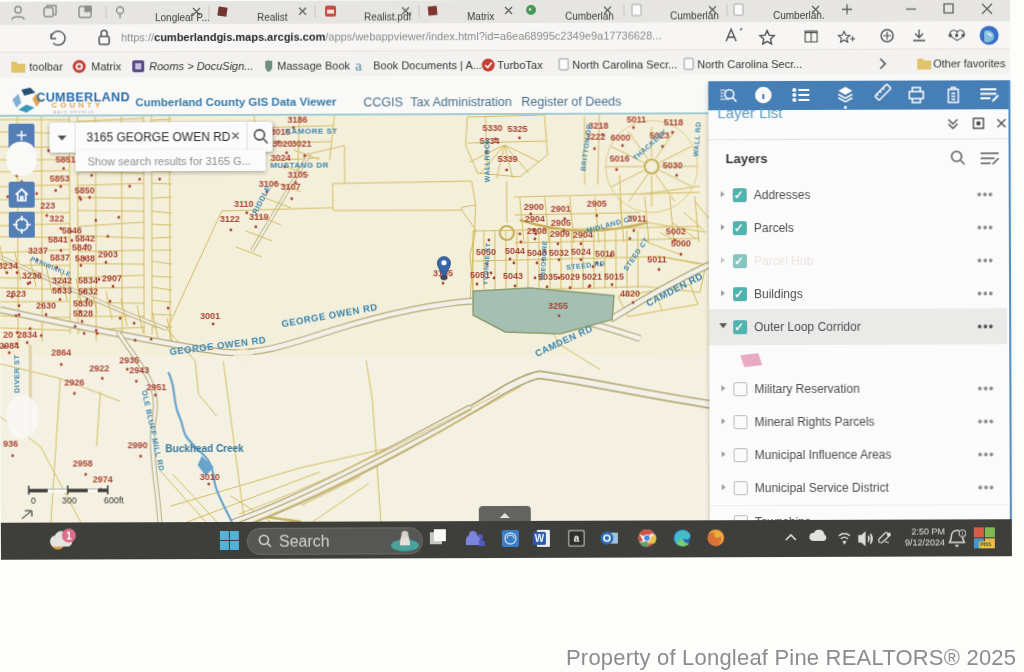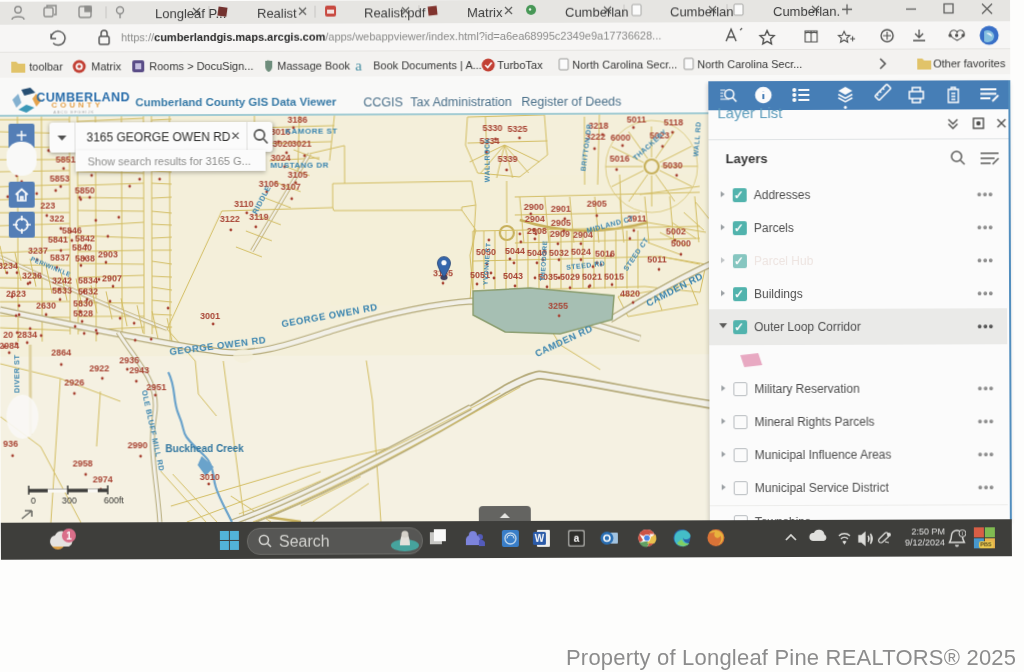--- a/index.html
+++ b/index.html
@@ -7,21 +7,21 @@
  font-family:"Liberation Sans",sans-serif;}
 .abs{position:absolute;}
 #scan{position:absolute;left:0;top:0;width:1011px;height:559px;
  transform:rotate(-0.2deg);transform-origin:505px 280px;filter:blur(0.45px) saturate(.88) contrast(.97);}
 
 #tabs{left:0;top:0;width:1011px;height:23px;background:#e9e8e5;}
 #addr{left:0;top:23px;width:1011px;height:27px;background:#fbfaf9;border-bottom:1px solid #e8e6e3;}
 #bmk{left:0;top:51px;width:1011px;height:25px;background:#f7f6f3;border-bottom:1px solid #eceae6;}
 #apph{left:0;top:76px;width:1011px;height:37px;background:#fdfdfc;}
 #tealline{left:0;top:113px;width:1011px;height:2px;background:#9fcfd8;}
-.tabtxt{font-size:13px;color:#3a3a3a;top:5px;white-space:nowrap;padding-left:22px;}
+.tabtxt{font-size:10px;color:#3a3a3a;top:11px;white-space:nowrap;padding-left:22px;}
 .bmtxt{font-size:11px;color:#333;top:59px;white-space:nowrap;}
 
 #taskbar{left:0;top:521px;width:1011px;height:37px;background:#3c3c39;}
 .trtxt{color:#e3e3e1;font-size:9px;line-height:11px;text-align:right;}
 
 #panel{left:709px;top:82px;width:300px;height:441px;background:#fff;overflow:hidden;
   border-right:2px solid #4a90c8;box-shadow:-1px 2px 4px rgba(0,0,0,.18);}
 #ptool{left:0;top:0;width:300px;height:29px;background:#3e7fc1;}
 #plhead{left:0;top:29px;width:300px;height:29px;background:#fff;border-bottom:1px solid #e2e6e8;}
 .lrow{left:0;width:298px;height:33px;}
@@ -140,21 +140,21 @@
       <path d="M486 14 l2.5 2.5 4-5" stroke="#fff" stroke-width="1.6" fill="none"></path>
     <g fill="#fff" stroke="#9a9a98">
         <rect x="560" y="8" width="9" height="11" rx="1"></rect>
         <rect x="685" y="8" width="9" height="11" rx="1"></rect>
       </g>
     <path d="M881 9 l5 5 -5 5" stroke="#555" stroke-width="1.6" fill="none"></path>
     <path d="M918 9 h5 l2 2 h7 v9 h-14 z" fill="#e8c55c"></path>
   </svg>
   <div class="abs bmtxt" style="left:30px;">toolbar</div>
   <div class="abs bmtxt" style="left:92px;">Matrix</div>
-  <div class="abs bmtxt" style="left:150px;">Rooms &gt; DocuSign...</div>
+  <div class="abs bmtxt" style="left:150px;font-style:italic;">Rooms &gt; DocuSign...</div>
   <div class="abs bmtxt" style="left:278px;">Massage Book</div>
   <div class="abs bmtxt" style="left:374px;">Book Documents | A...</div>
   <div class="abs bmtxt" style="left:498px;">TurboTax</div>
   <div class="abs bmtxt" style="left:573px;">North Carolina Secr...</div>
   <div class="abs bmtxt" style="left:698px;">North Carolina Secr...</div>
   <div class="abs bmtxt" style="left:934px;">Other favorites</div>
 
   <div class="abs" id="apph"></div>
   <svg class="abs" style="left:11px;top:85px" width="36" height="27" viewBox="0 0 36 27">
     <g stroke-width="0">

